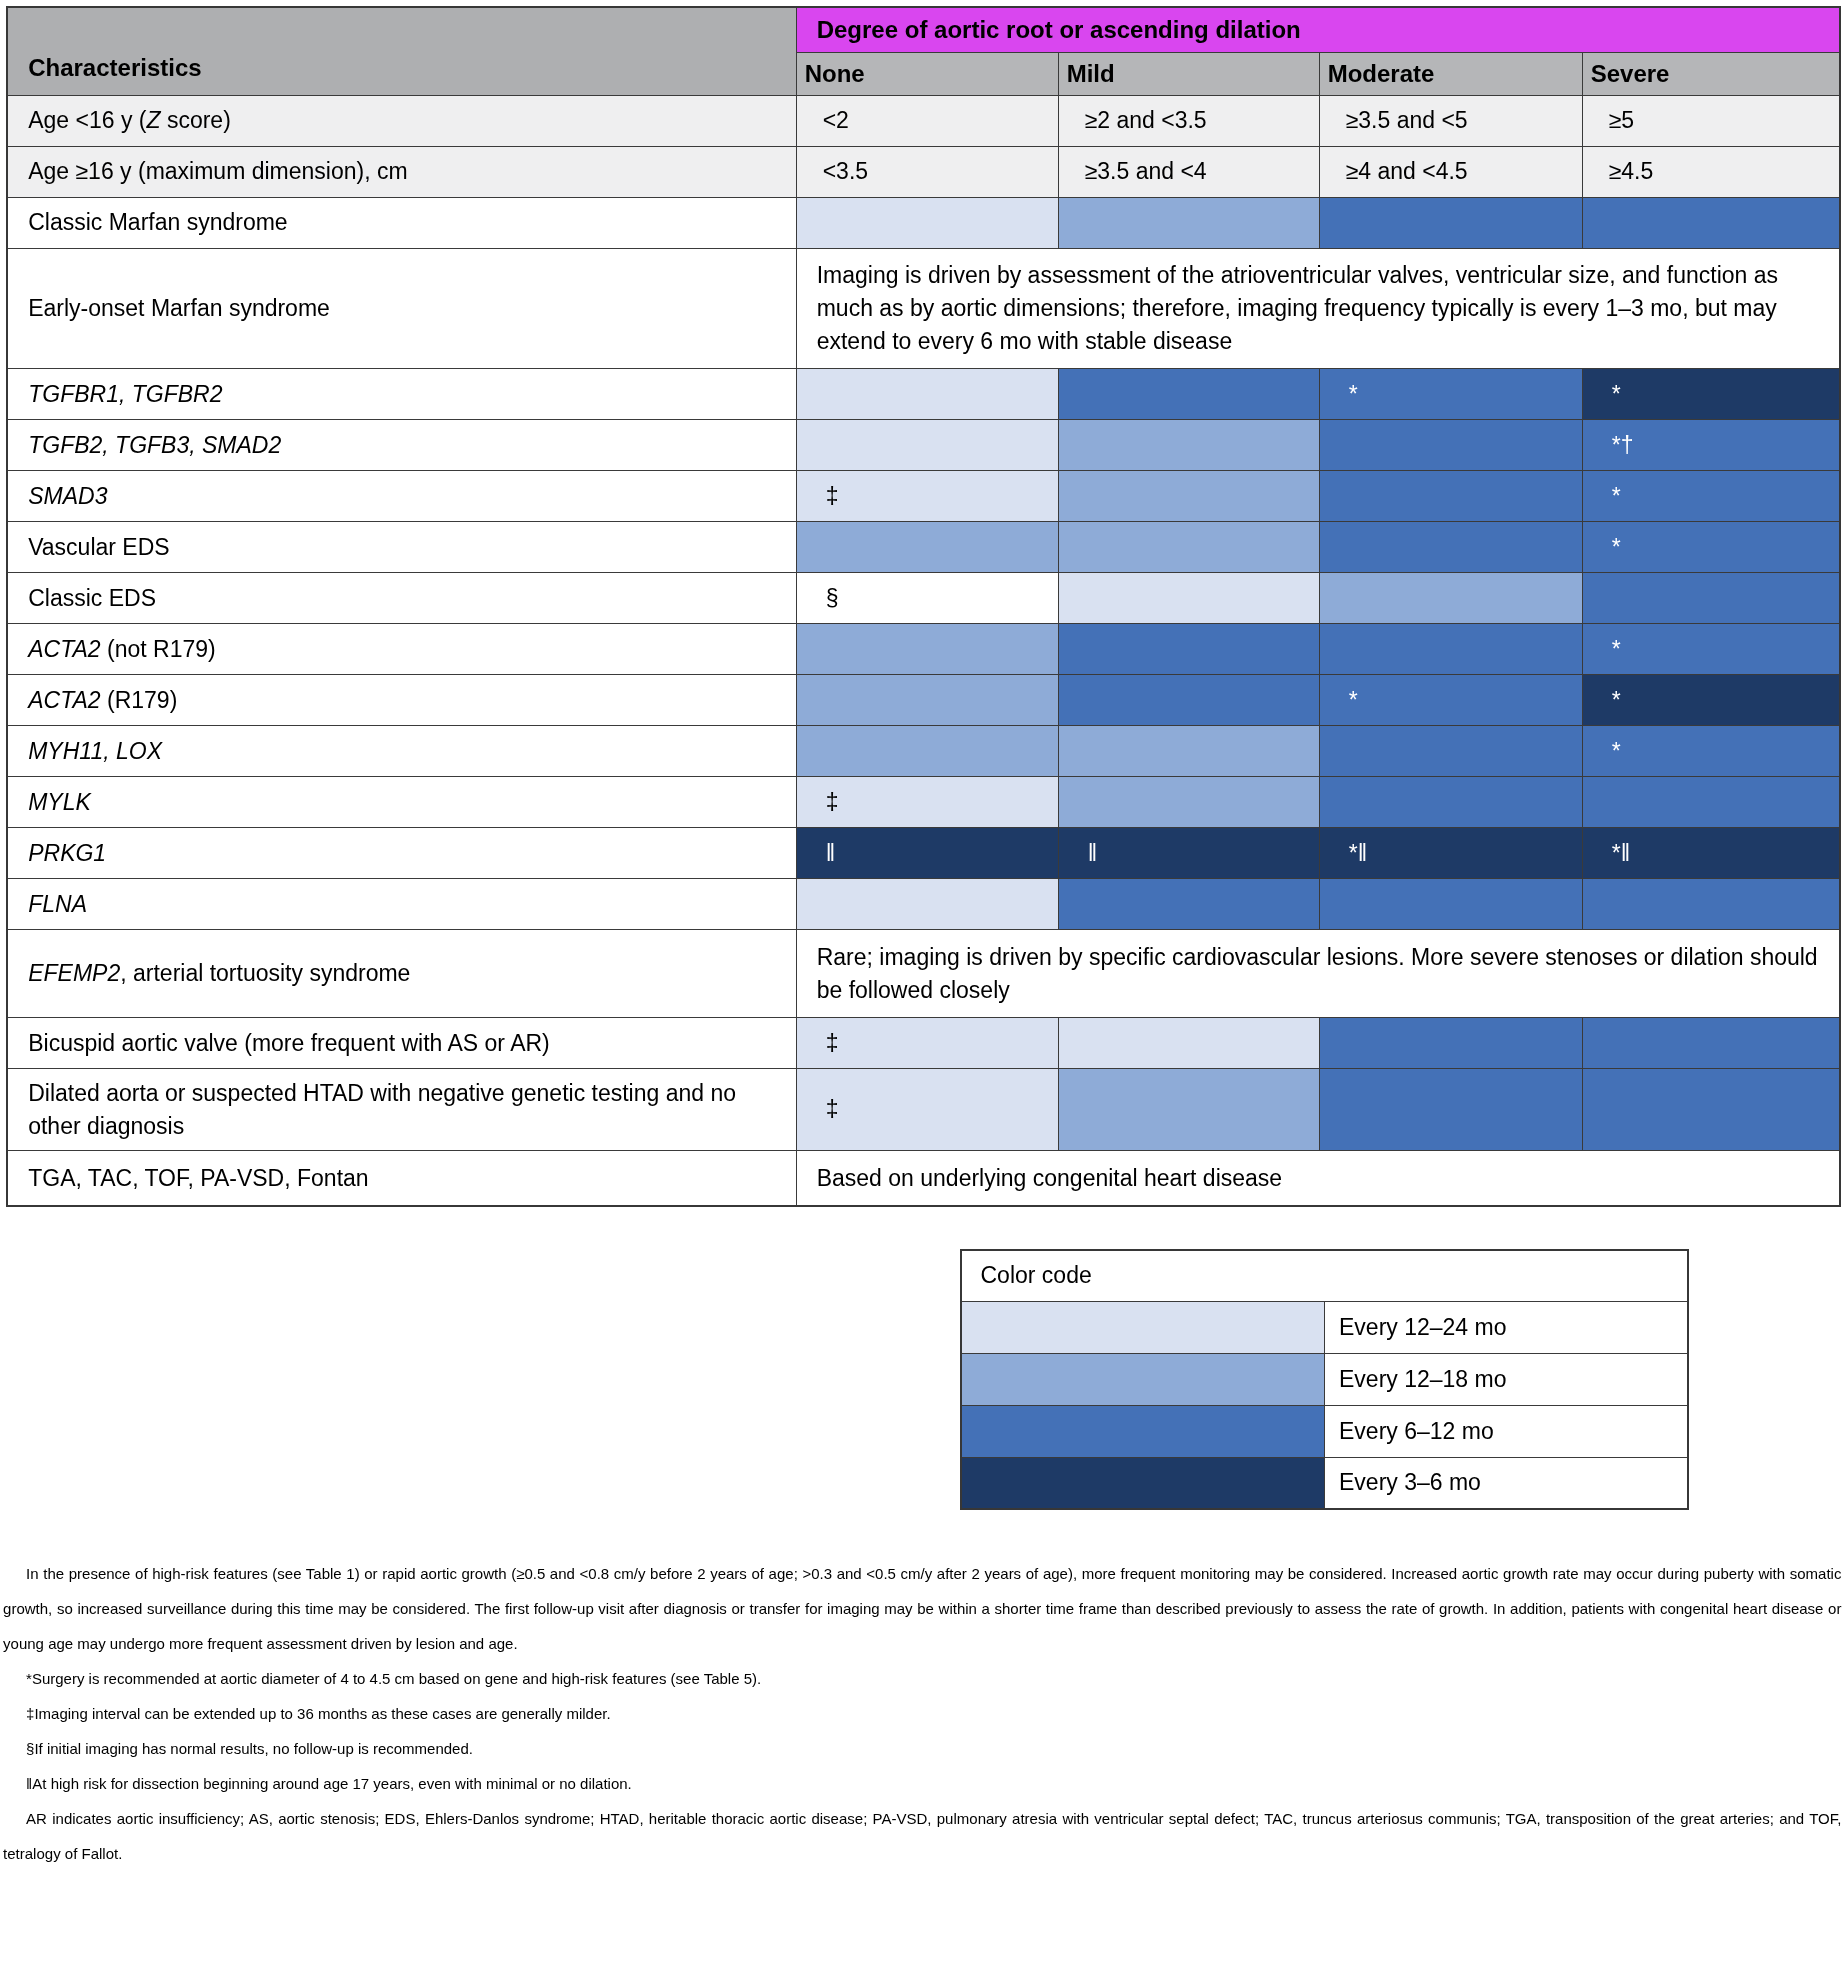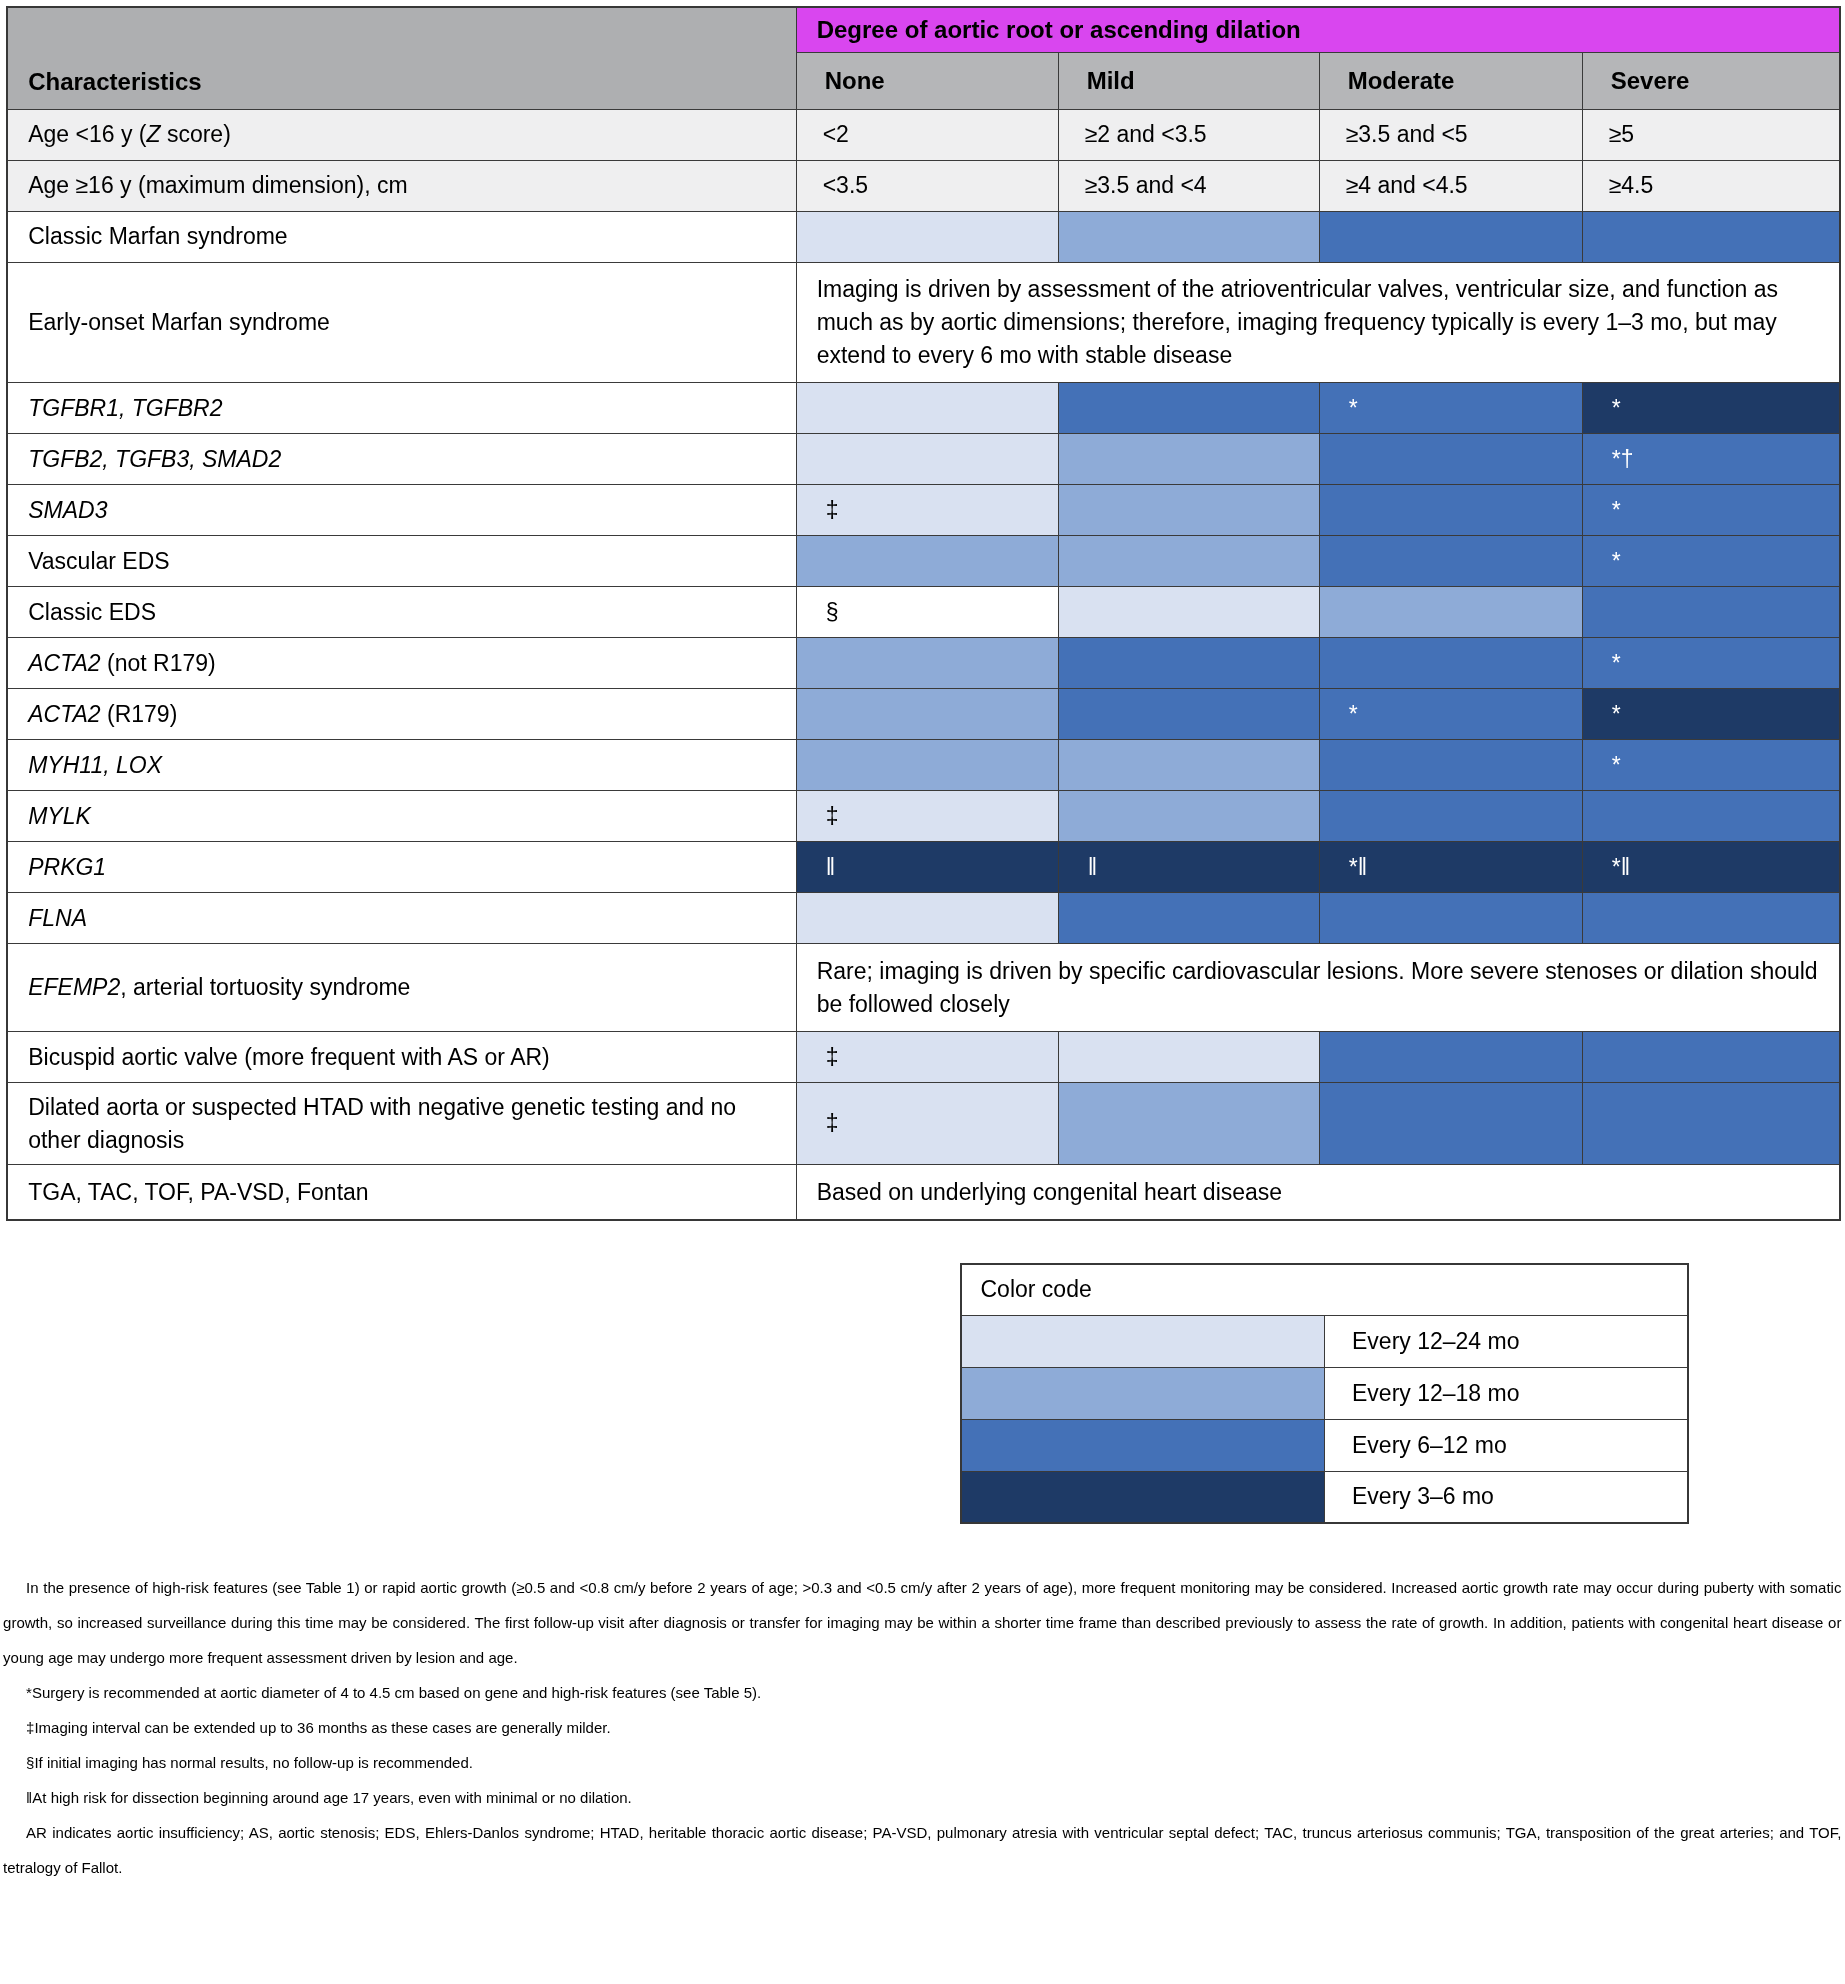--- a/index.html
+++ b/index.html
@@ -34,22 +34,22 @@
   .span-head {
     background: #d946ef;
     vertical-align: middle;
     height: 45px;
     padding-left: 20px;
     font-size: 24px;
   }
   .col-head {
     background: #b5b6b8;
     vertical-align: middle;
-    height: 57px;
-    padding-left: 28px;
+    height: 43px;
+    padding-left: 8px;
     font-size: 24px;
   }
 
   table.main td {
     font-size: 23px;
     vertical-align: middle;
     height: 51px;
     line-height: 1.42;
   }
   .rowlabel { padding: 7.7px 12.3px 7.7px 20px; background: #ffffff; }
@@ -70,21 +70,21 @@
     border: 2.3px solid #373737;
   }
   table.legend td {
     border: 1.5px solid #3a3a3a;
     font-size: 23px;
     box-sizing: border-box;
     vertical-align: middle;
   }
   .legend-title { height: 51px; padding-left: 18.5px; background: #ffffff; }
   .legend .swatch { width: 448px; height: 52px; }
-  .legend .legend-label { padding-left: 27px; background: #ffffff; }
+  .legend .legend-label { padding-left: 14px; background: #ffffff; }
 
   
   .footnotes {
     margin: 46px 4.6px 0 3.1px;
     font-size: 15px;
     line-height: 35px;
     text-align: justify;
   }
   .footnotes p { margin: 0; text-indent: 23px; }
 </style>

